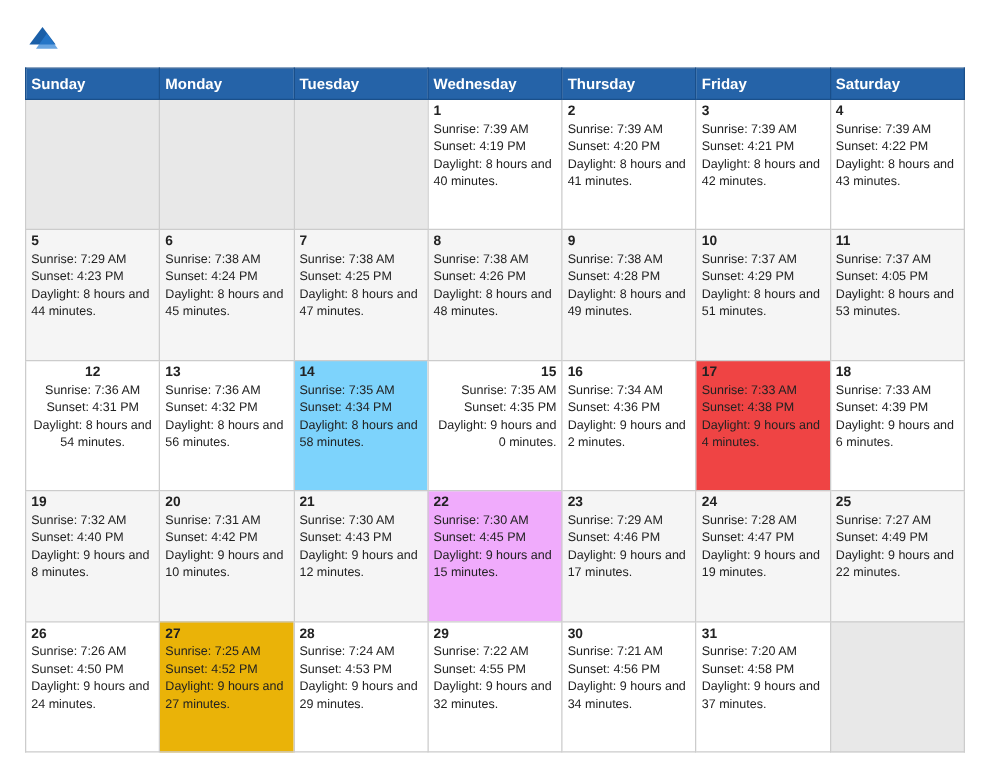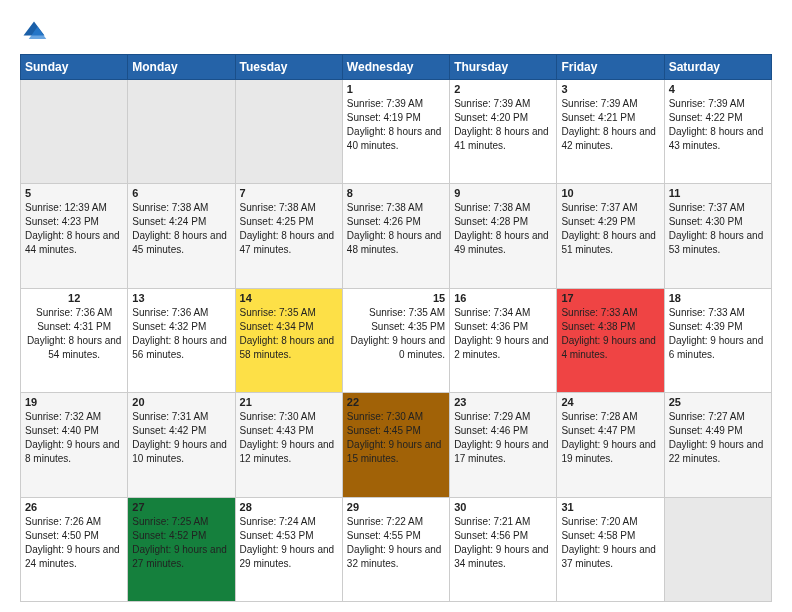--- a/index.html
+++ b/index.html
@@ -152,21 +152,21 @@
           <td style="background: rgb(255, 255, 255);">
             <span class="day-num">4</span>
             <div class="cell-text">Sunrise: 7:39 AM
 Sunset: 4:22 PM
 Daylight: 8 hours and 43 minutes.</div>
           </td>
         </tr>
         <tr>
           <td style="background: rgb(245, 245, 245);">
             <span class="day-num">5</span>
-            <div class="cell-text">Sunrise: 12:39 AM
+            <div class="cell-text">Sunrise: 7:29 AM
 Sunset: 4:23 PM
 Daylight: 8 hours and 44 minutes.</div>
           </td>
           <td style="background: rgb(245, 245, 245);">
             <span class="day-num">6</span>
             <div class="cell-text">Sunrise: 7:38 AM
 Sunset: 4:24 PM
 Daylight: 8 hours and 45 minutes.</div>
           </td>
           <td style="background: rgb(245, 245, 245);">
@@ -189,38 +189,38 @@
           </td>
           <td style="background: rgb(245, 245, 245);">
             <span class="day-num">10</span>
             <div class="cell-text">Sunrise: 7:37 AM
 Sunset: 4:29 PM
 Daylight: 8 hours and 51 minutes.</div>
           </td>
           <td style="background: rgb(245, 245, 245);">
             <span class="day-num">11</span>
             <div class="cell-text">Sunrise: 7:37 AM
-Sunset: 4:30 PM
+Sunset: 4:05 PM
 Daylight: 8 hours and 53 minutes.</div>
           </td>
         </tr>
         <tr>
           <td style="background: rgb(255, 255, 255); text-align: center;">
             <span class="day-num">12</span>
             <div class="cell-text">Sunrise: 7:36 AM
 Sunset: 4:31 PM
 Daylight: 8 hours and 54 minutes.</div>
           </td>
           <td style="background: rgb(255, 255, 255);">
             <span class="day-num">13</span>
             <div class="cell-text">Sunrise: 7:36 AM
 Sunset: 4:32 PM
 Daylight: 8 hours and 56 minutes.</div>
           </td>
-          <td style="background: #fde047;">
+          <td style="background: #7dd3fc;">
             <span class="day-num">14</span>
             <div class="cell-text">Sunrise: 7:35 AM
 Sunset: 4:34 PM
 Daylight: 8 hours and 58 minutes.</div>
           </td>
           <td style="background: rgb(255, 255, 255); text-align: right;">
             <span class="day-num">15</span>
             <div class="cell-text">Sunrise: 7:35 AM
 Sunset: 4:35 PM
 Daylight: 9 hours and 0 minutes.</div>
@@ -256,21 +256,21 @@
             <div class="cell-text">Sunrise: 7:31 AM
 Sunset: 4:42 PM
 Daylight: 9 hours and 10 minutes.</div>
           </td>
           <td style="background: rgb(245, 245, 245);">
             <span class="day-num">21</span>
             <div class="cell-text">Sunrise: 7:30 AM
 Sunset: 4:43 PM
 Daylight: 9 hours and 12 minutes.</div>
           </td>
-          <td style="background: #a16207; margin-top: 36px;">
+          <td style="background: #f0abfc; margin-top: 36px;">
             <span class="day-num">22</span>
             <div class="cell-text">Sunrise: 7:30 AM
 Sunset: 4:45 PM
 Daylight: 9 hours and 15 minutes.</div>
           </td>
           <td style="background: rgb(245, 245, 245);">
             <span class="day-num">23</span>
             <div class="cell-text">Sunrise: 7:29 AM
 Sunset: 4:46 PM
 Daylight: 9 hours and 17 minutes.</div>
@@ -288,21 +288,21 @@
 Daylight: 9 hours and 22 minutes.</div>
           </td>
         </tr>
         <tr>
           <td style="background: rgb(255, 255, 255);">
             <span class="day-num">26</span>
             <div class="cell-text">Sunrise: 7:26 AM
 Sunset: 4:50 PM
 Daylight: 9 hours and 24 minutes.</div>
           </td>
-          <td style="background: #15803d;">
+          <td style="background: #eab308;">
             <span class="day-num">27</span>
             <div class="cell-text">Sunrise: 7:25 AM
 Sunset: 4:52 PM
 Daylight: 9 hours and 27 minutes.</div>
           </td>
           <td style="background: rgb(255, 255, 255);">
             <span class="day-num">28</span>
             <div class="cell-text">Sunrise: 7:24 AM
 Sunset: 4:53 PM
 Daylight: 9 hours and 29 minutes.</div>

